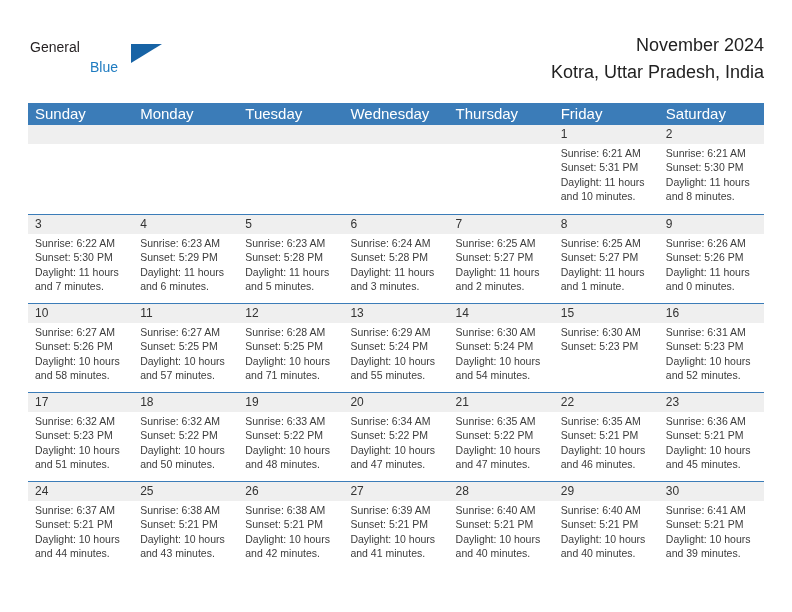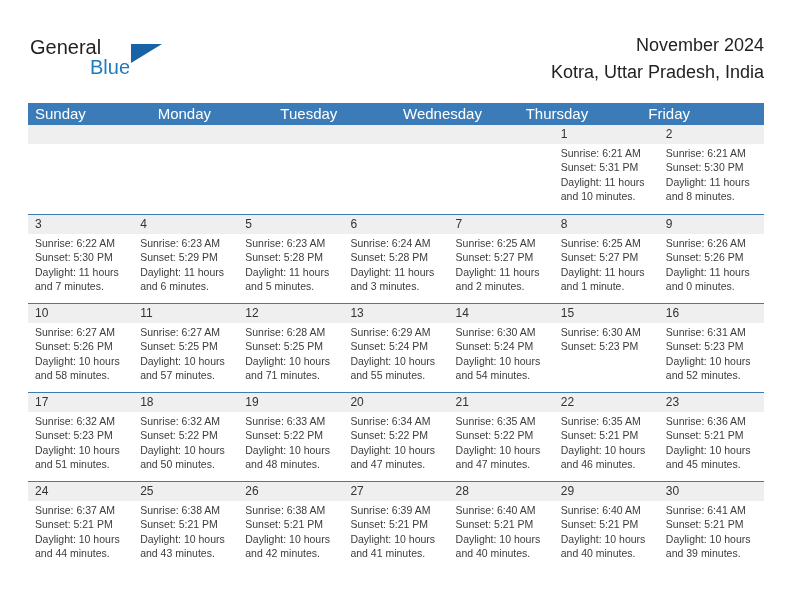--- a/index.html
+++ b/index.html
@@ -34,30 +34,30 @@
     position: absolute;
     left: 2px;
     top: 6px;
     width: 220px;
     height: 56px;
   }
   .brand-general {
     position: absolute;
     left: 0;
     top: 0;
-    font-size: 20px;
+    font-size: 14px;
     color: #231f20;
     letter-spacing: 0px;
     line-height: 26px;
   }
   .brand-blue {
     position: absolute;
     left: 60px;
     top: 20px;
-    font-size: 20px;
+    font-size: 14px;
     color: #1e7bc0;
     line-height: 26px;
   }
   .brand-flag {
     position: absolute;
     left: 101px;
     top: 10px;
     width: 0;
     height: 0;
     border-left: 31px solid #1763a5;
@@ -180,20 +180,21 @@
 
   <div class="calendar">
 
     <div class="weekdays">
       <div class="weekday">Sunday</div>
       <div class="weekday">Monday</div>
       <div class="weekday">Tuesday</div>
       <div class="weekday">Wednesday</div>
       <div class="weekday">Thursday</div>
       <div class="weekday">Friday</div>
+      <div class="weekday">Saturday</div>
     </div>
 
     <div class="week first">
       <div class="daynum-band"></div>
       <div class="week-cells">
         <div class="cell">
           <div class="daynum"></div>
           <div class="info">
             <div></div>
             <div></div>

